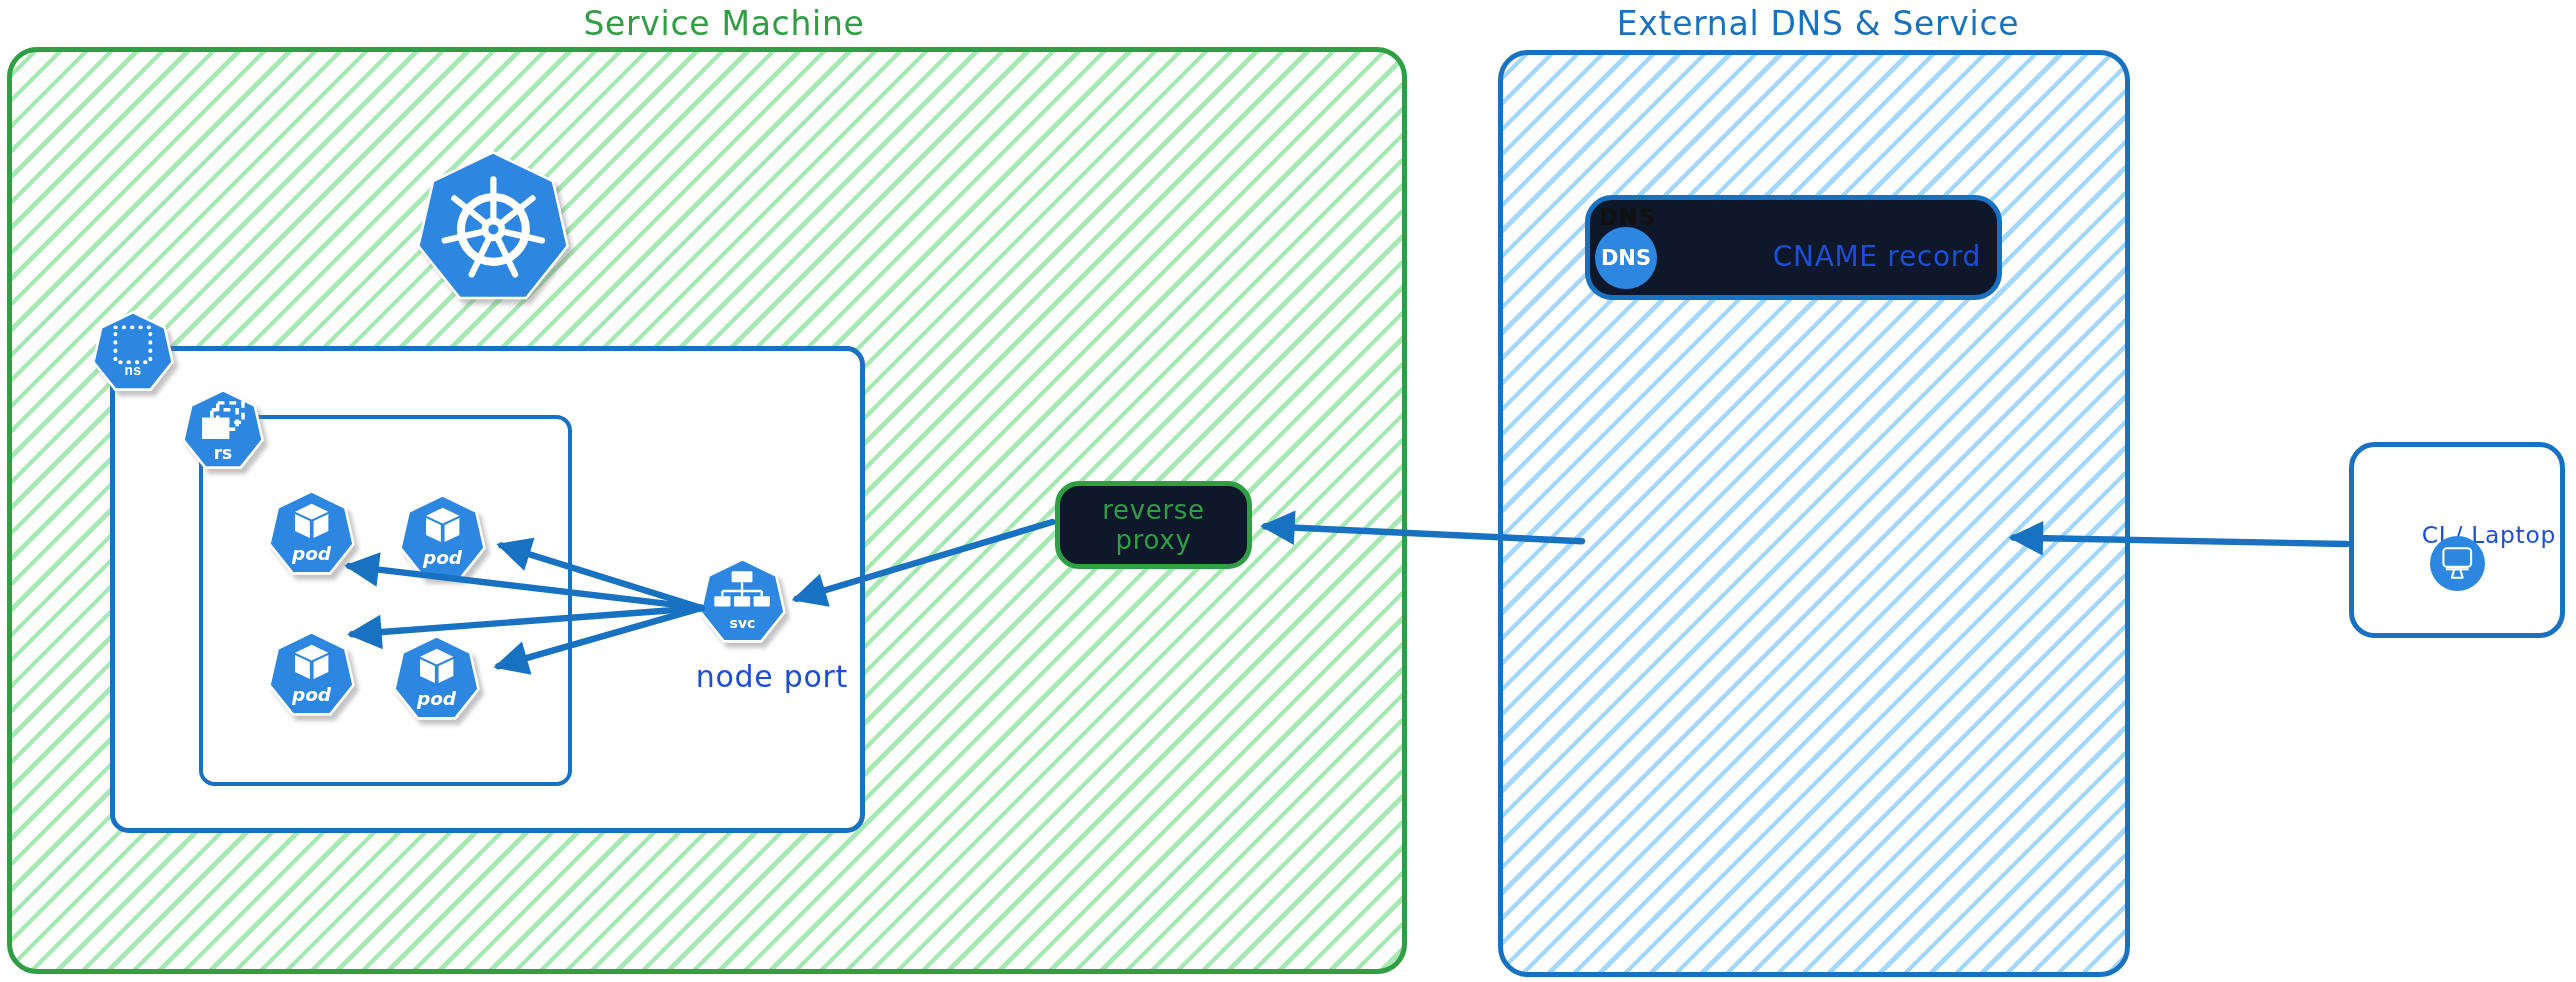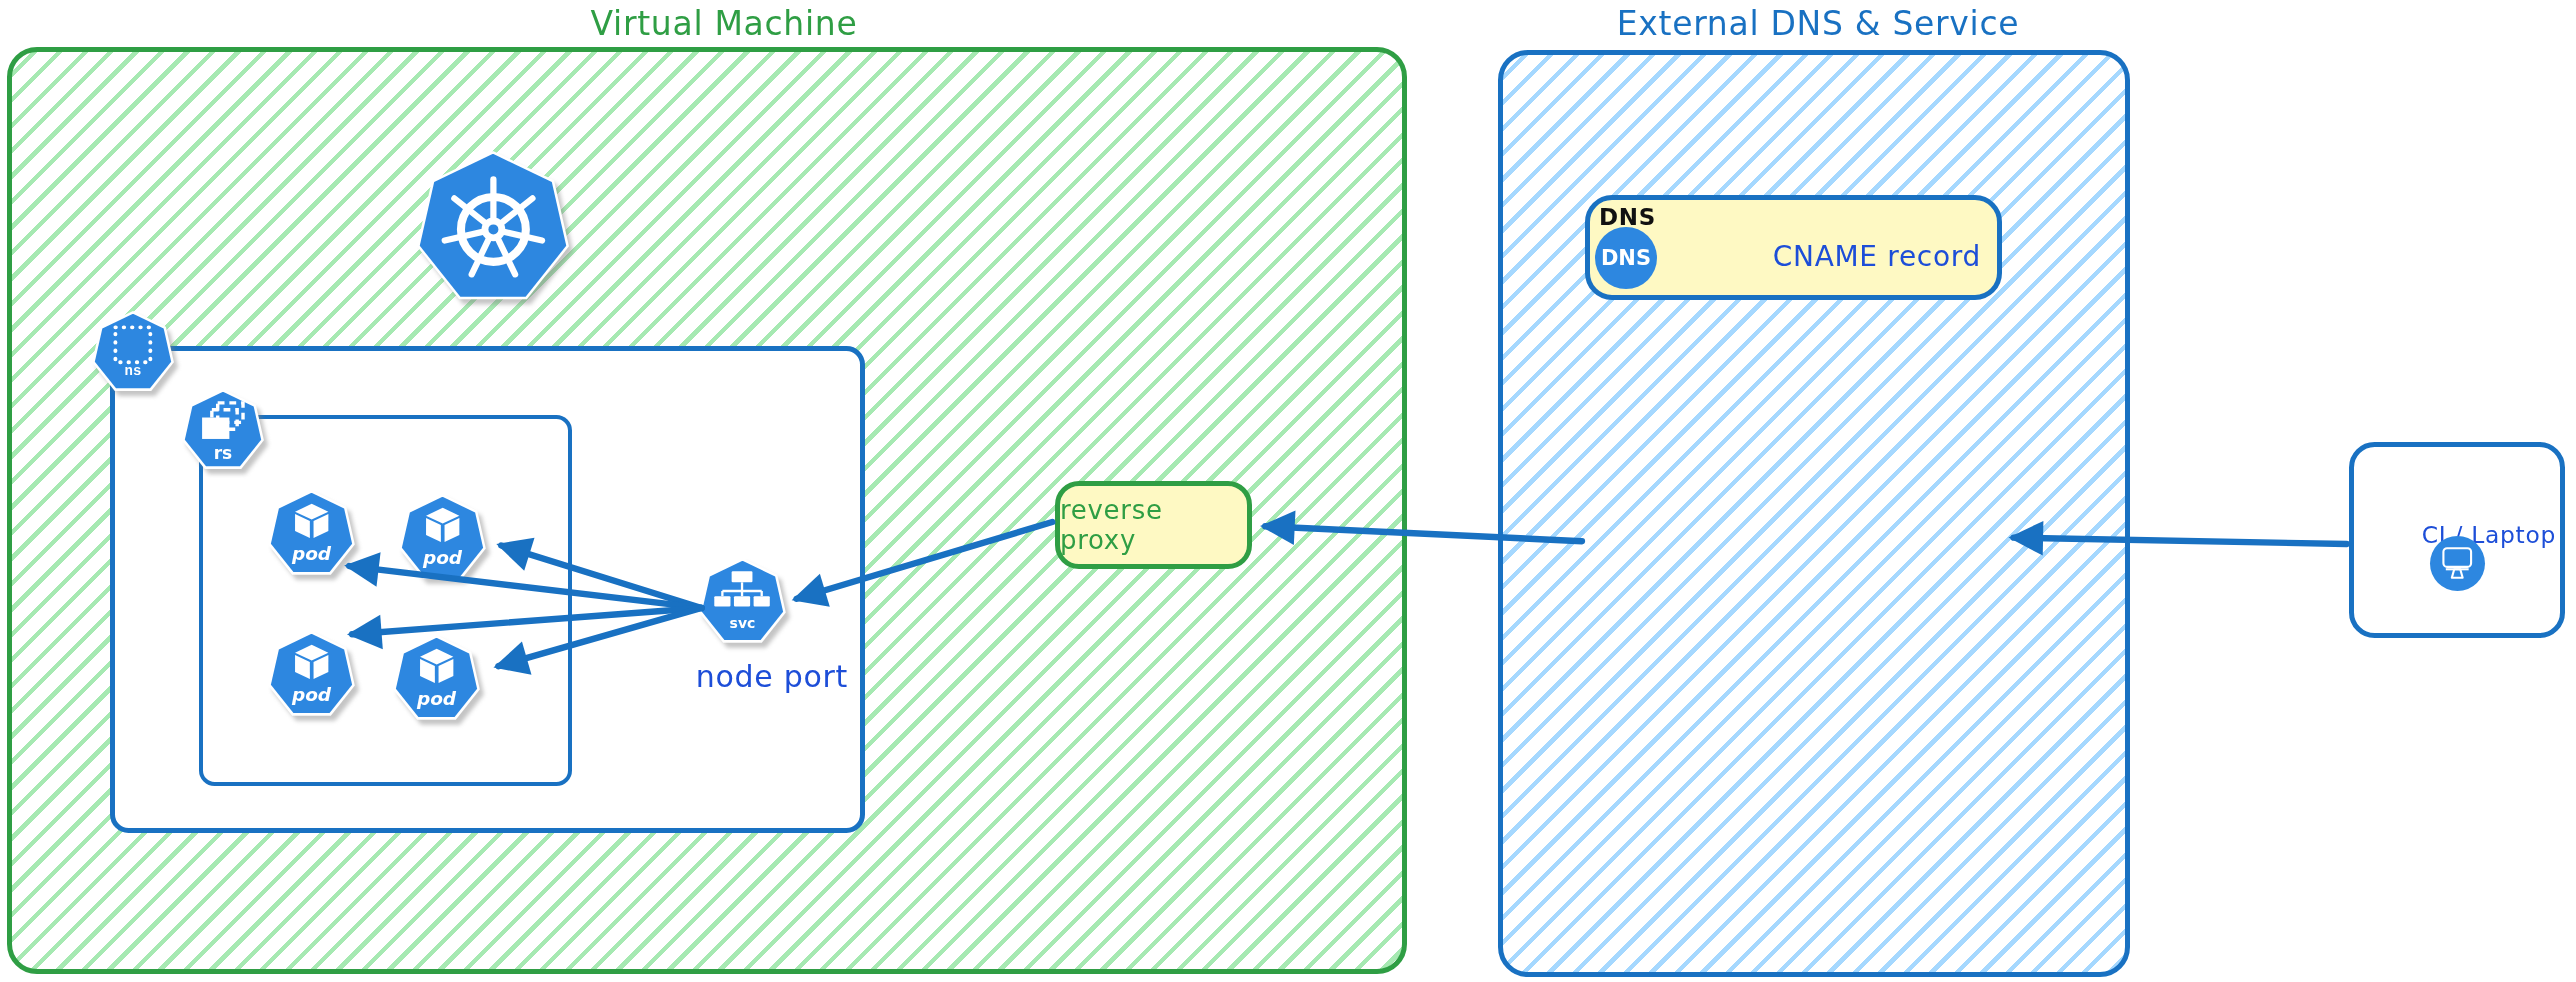--- a/index.html
+++ b/index.html
@@ -8,22 +8,22 @@
   
   .region{position:absolute;border-radius:30px;box-sizing:border-box;}
   .region.green{border:5.7px solid #2f9e44;
     background:repeating-linear-gradient(135deg, rgba(0,0,0,0) 0px, rgba(0,0,0,0) 13.5px, #a6e9b2 13.5px, #a6e9b2 18px);}
   .region.blue{border:5.7px solid #1971c2;
     background:repeating-linear-gradient(135deg, rgba(0,0,0,0) 0px, rgba(0,0,0,0) 13.5px, #a5d8ff 13.5px, #a5d8ff 18px);}
   .region-title{position:absolute;text-align:center;font-size:33px;font-weight:500;letter-spacing:0.7px;}
   .region-title.green{color:#2f9e44;}
   .region-title.blue{color:#1971c2;}
   
-  .node-box{position:absolute;background:#fef9c3;box-sizing:border-box;border-radius:24px;
-            display:flex;align-items:center;justify-content:center;}
+  .node-box{position:absolute;background:#0f172a;box-sizing:border-box;border-radius:24px;
+            display:flex;align-items:center;justify-content:center;text-align:center;}
   .node-box.green{border:5px solid #2f9e44;color:#2f9e44;}
   .node-box.blue{border:5px solid #1971c2;color:#1971c2;}
   .node-box .lbl{font-size:27px;font-weight:500;letter-spacing:0.7px;}
   .plain-box{position:absolute;background:#ffffff;box-sizing:border-box;border:5px solid #1971c2;border-radius:18.5px;}
   
   .hept{position:absolute;filter:drop-shadow(4.3px 5px 2.1px rgba(125,125,125,.45));}
   .hept .shape,.hept .fill{position:absolute;
     clip-path:polygon(50% 0%, 89.1% 18.8%, 98.7% 61.1%, 71.7% 95.1%, 28.3% 95.1%, 1.3% 61.1%, 10.9% 18.8%);}
   .hept .shape{inset:0;background:#ffffff;}
   .hept .fill{inset:2.8px;background:#2d87e0;}
@@ -34,21 +34,21 @@
                 align-items:center;justify-content:center;color:#ffffff;font-weight:600;}
   .caption{position:absolute;color:#1d4ed8;font-size:30px;font-weight:500;text-align:right;letter-spacing:0.7px;}
   .overlay{position:absolute;left:0;top:0;z-index:9;pointer-events:none;}
   .dns-tag{position:absolute;color:#111111;font-size:23px;font-weight:600;letter-spacing:0.7px;}
 </style>
 </head>
 <body>
 
 <div class="canvas">
 
-  <div class="region-title green" style="left:497px;top:4.3px;width:454px;">Virtual Machine</div>
+  <div class="region-title green" style="left:497px;top:4.3px;width:454px;">Service Machine</div>
   <div class="region green" style="left:7px;top:47px;width:1400px;height:927px;"></div>
 
   <div class="region-title blue" style="left:1605px;top:4.3px;width:426px;">External DNS &amp; Service</div>
   <div class="region blue" style="left:1498px;top:50px;width:632px;height:927px;"></div>
 
   <div class="plain-box" style="left:110px;top:346px;width:755px;height:487px;"></div>
 
   <div class="plain-box" style="left:199px;top:415px;width:373px;height:371px;border-width:4.3px;border-radius:15.6px;"></div>
 
   <div class="hept" style="left:415px;top:151px;width:156px;height:156px;">

